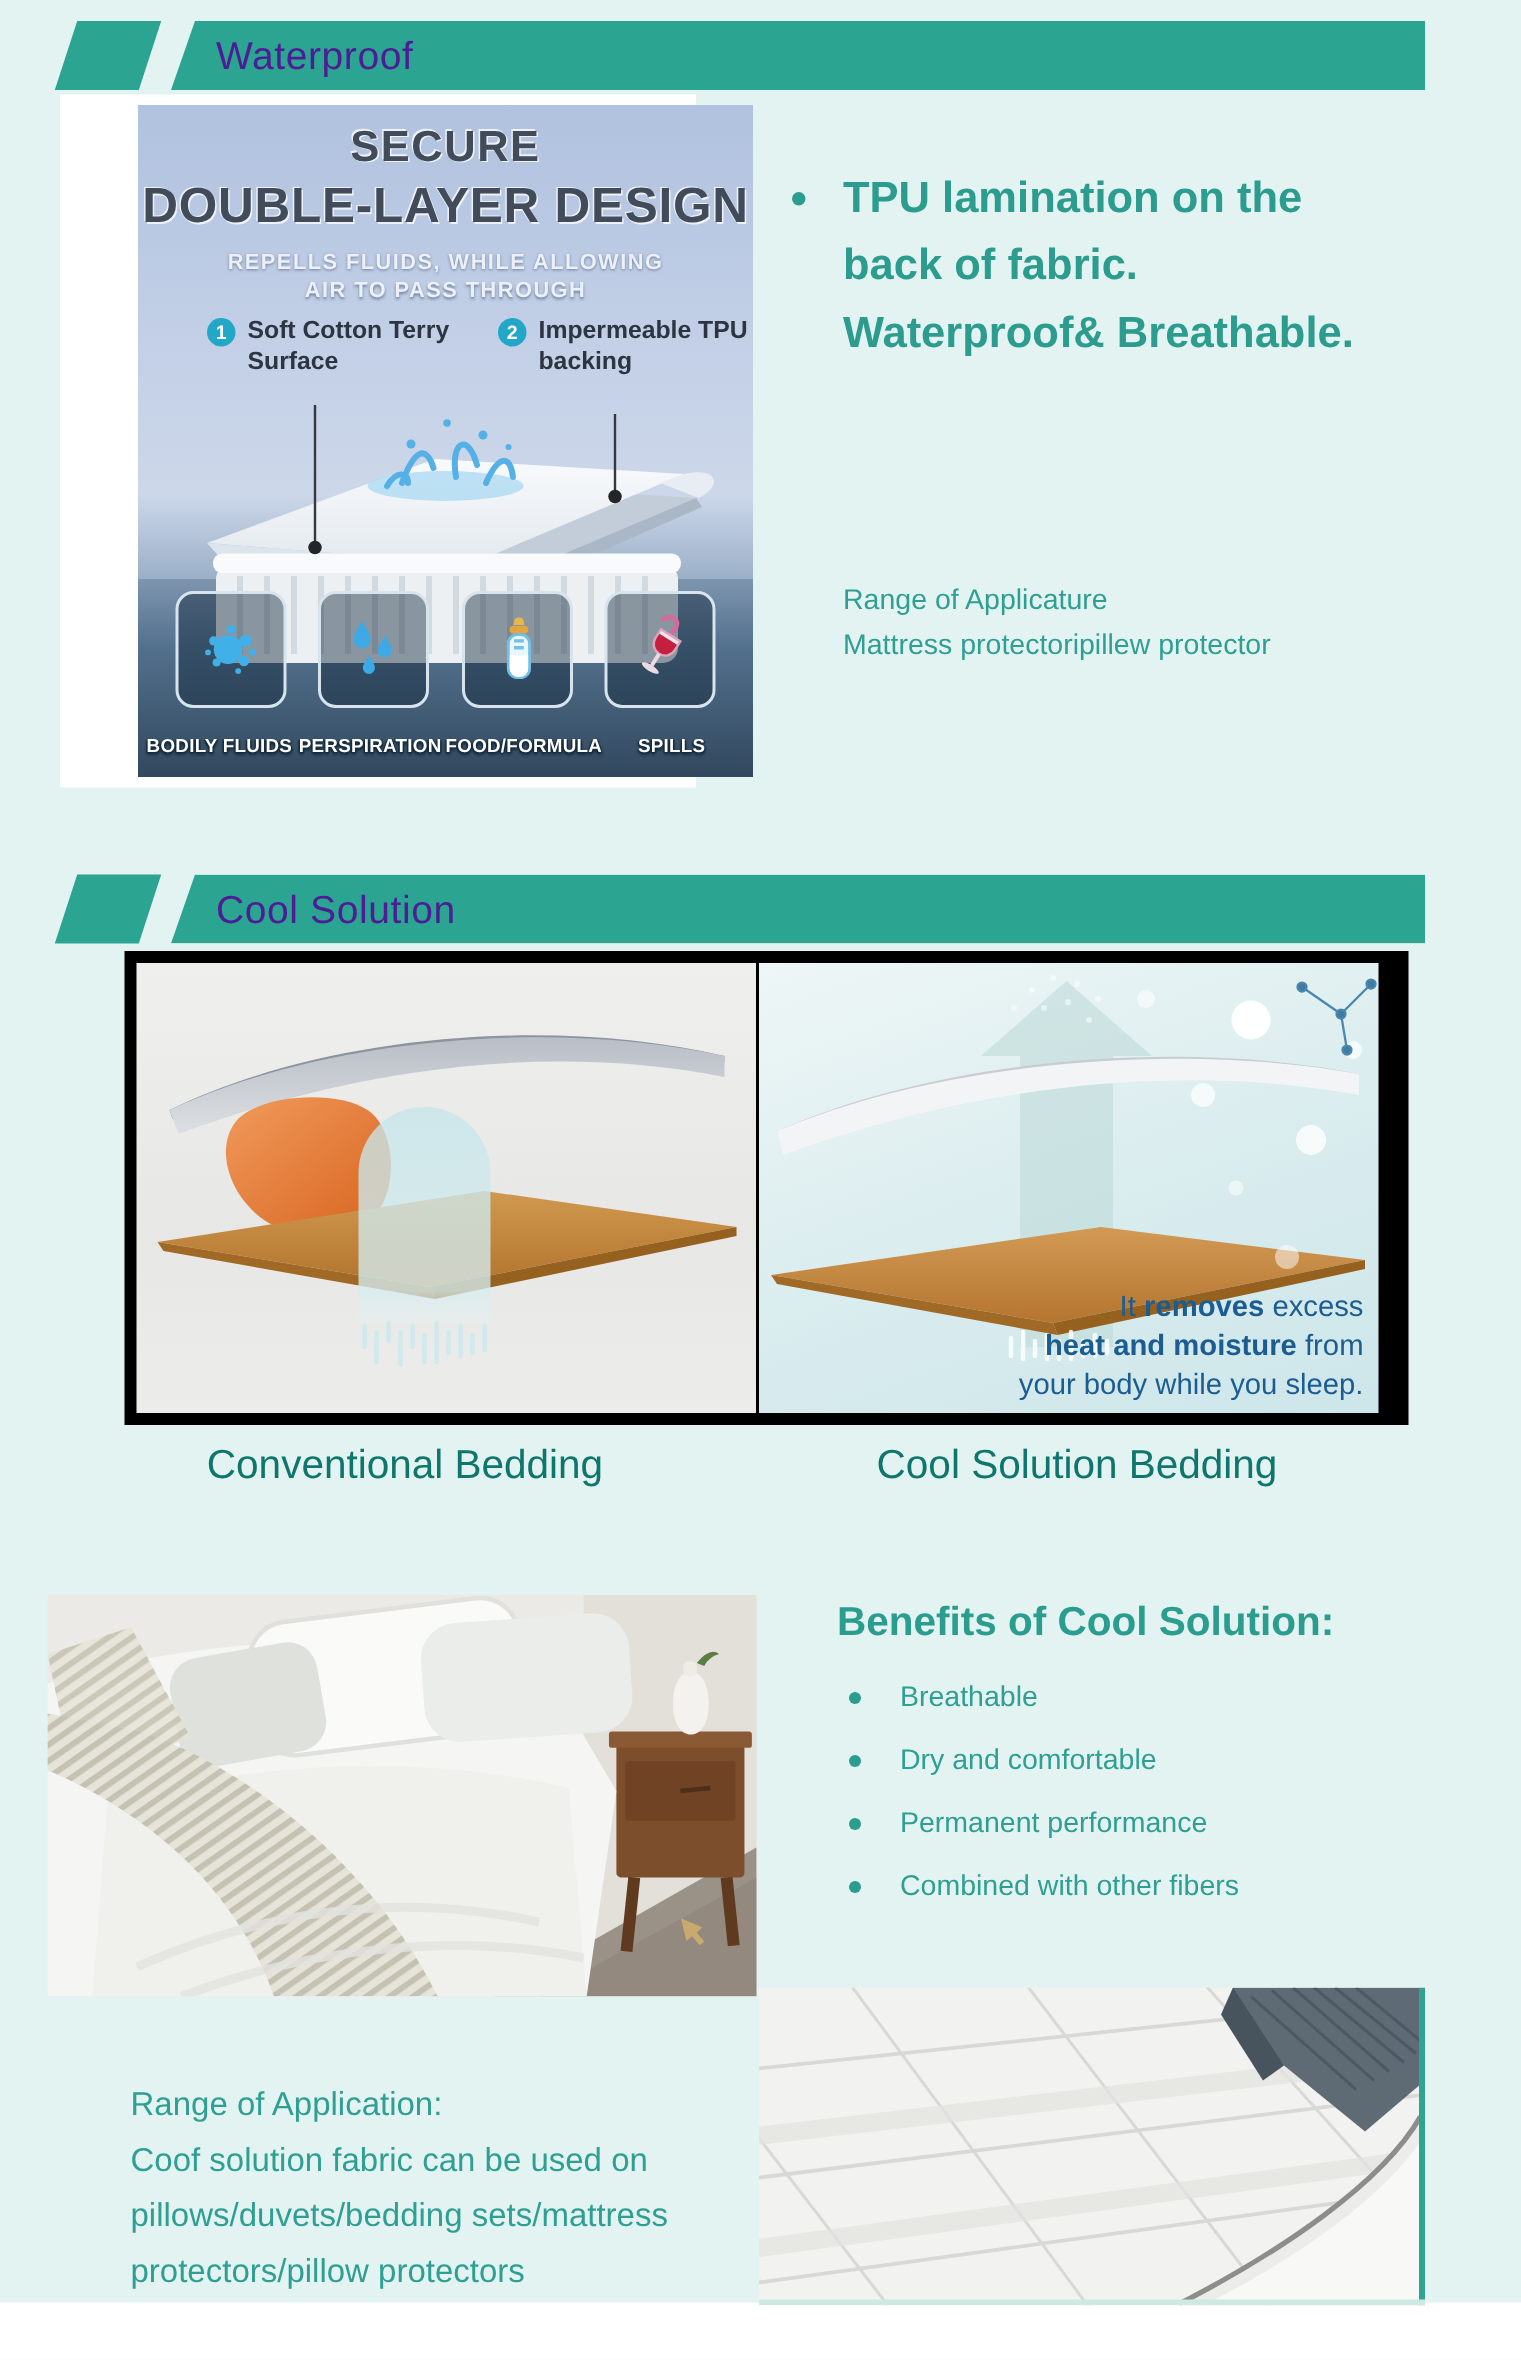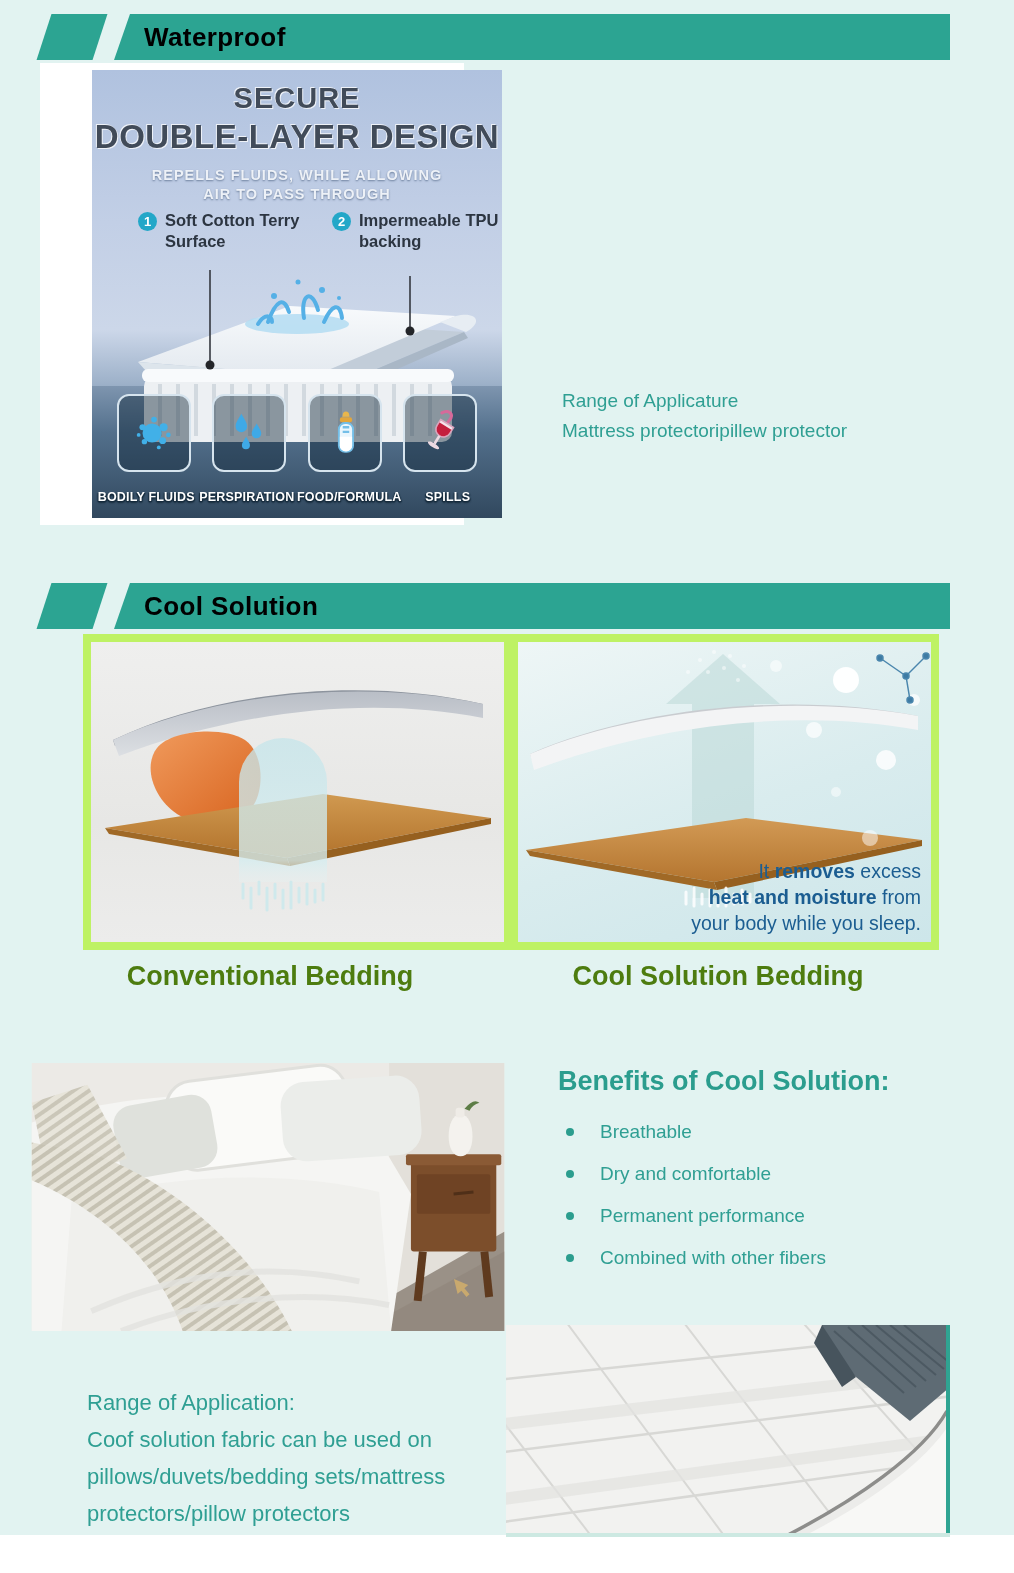--- a/index.html
+++ b/index.html
@@ -9,21 +9,21 @@
   }
   .bg-cyan { position:absolute; left:0; top:0; right:0; height:1535px; background:#e2f3f1; }
 
   
   .banner { position:absolute; left:30px; width:920px; height:46px; }
   .banner-lead { position:absolute; left:14px; top:0; width:56px; height:100%;
     background:#2ca492; transform:skewX(-18deg); }
   .banner-bar { position:absolute; left:84px; right:0; top:0; bottom:0; background:#2ca492;
     clip-path:polygon(16px 0,100% 0,100% 100%,0 100%);
     display:flex; align-items:center; padding-left:30px;
-    color:#000000; font-size:26px; font-weight:bold; letter-spacing:.4px; }
+    color:#4c1d95; font-size:26px; font-weight:normal; letter-spacing:.4px; }
   #banner-waterproof { top:14px; }
   #banner-cool { top:583px; }
 
   
   .card { position:absolute; left:40px; top:63px; width:424px; height:462px; background:#ffffff; }
   .card-inner { position:absolute; left:7px; top:7px; width:410px; height:448px; overflow:hidden;
     background:linear-gradient(180deg,#b0c2df 0%,#c2cfe6 34%,#ccd7e9 58%,#9db1c9 70%,#6d88a5 78%,#52708e 100%);margin-left:45px; }
   .card-sea { position:absolute; left:0; right:0; bottom:0; height:132px;
     background:linear-gradient(180deg,#7e95af 0%,#53708c 35%,#31485e 100%); }
   .card-t1 { position:absolute; top:12px; left:0; width:100%; text-align:center;
@@ -50,31 +50,31 @@
   .tile-label { width:25%; text-align:center; font-size:12.5px; font-weight:bold; color:#ffffff;
     letter-spacing:.2px; text-shadow:1px 1px 1px #152a3b, -1px 1px 1px #152a3b, 0 2px 2px #152a3b; }
 
   
   .wp-bullet { position:absolute; left:528px; top:110px; display:flex; }
   .wp-dot { width:9px; height:9px; border-radius:50%; background:#2b9c8e; margin-top:18px; }
   .wp-lines { margin-left:25px; font-size:29px; font-weight:bold; color:#2b9c8e; line-height:45px; }
   .wp-range { position:absolute; left:562px; top:386px; font-size:19px; color:#2f9f93; line-height:30px; }
 
   
-  .compare { position:absolute; left:83px; top:634px; width:856px; height:316px; background:#bef264;
-    display:flex; gap:14px; padding:8px; box-sizing:border-box; }
+  .compare { position:absolute; left:83px; top:634px; width:856px; height:316px; background:#000000;
+    display:flex; gap:2px; padding:8px; box-sizing:border-box; }
   .compare-img { position:relative; width:413px; height:300px; overflow:hidden; }
   #compare-left { background:linear-gradient(180deg,#efefee 0%,#e7e7e5 60%,#ececeb 100%); }
   #compare-right { background:linear-gradient(160deg,#eef6f6 0%,#d9ecee 55%,#cde6ea 100%); }
   .compare-svg { position:absolute; left:0; top:0; width:100%; height:100%; }
   .cool-note { position:absolute; right:10px; bottom:6px; text-align:right;
     font-size:19.5px; line-height:26px; color:#1b5d91; }
   .cool-note b { font-weight:bold; }
   .caption { position:absolute; top:961px; width:400px; text-align:center;
-    font-size:27px; font-weight:bold; color:#4d7c0f; }
+    font-size:27px; font-weight:normal; color:#0f766e; }
   #caption-left { left:70px; }
   #caption-right { left:518px; }
 
   
   .photo-bed { position:absolute; left:30px; top:1063px; width:476px; height:268px; overflow:hidden; }
   .benefits-h { position:absolute; left:558px; top:1066px; font-size:27px; font-weight:bold; color:#2b9d8e; }
   .benefits-list { position:absolute; left:566px; top:1111px; }
   .benefit-item { display:flex; align-items:center; height:42px; }
   .benefit-dot { width:8px; height:8px; border-radius:50%; background:#2b9d8e; }
   .benefit-text { margin-left:26px; font-size:19px; color:#2f9f93; }
@@ -203,20 +203,28 @@
       </div>
       <div class="tile-labels">
         <div class="tile-label">BODILY FLUIDS</div>
         <div class="tile-label">PERSPIRATION</div>
         <div class="tile-label">FOOD/FORMULA</div>
         <div class="tile-label">SPILLS</div>
       </div>
     </div>
   </div>
 
+  <div class="wp-bullet">
+    <div class="wp-dot"></div>
+    <div class="wp-lines">
+      <div>TPU lamination on the</div>
+      <div>back of fabric.</div>
+      <div>Waterproof&amp; Breathable.</div>
+    </div>
+  </div>
   <div class="wp-range">
     <div>Range of Applicature</div>
     <div>Mattress protectoripillew protector</div>
   </div>
 
   <div class="banner" id="banner-cool">
     <div class="banner-lead"></div>
     <div class="banner-bar">
       <span>Cool Solution</span>
     </div>

